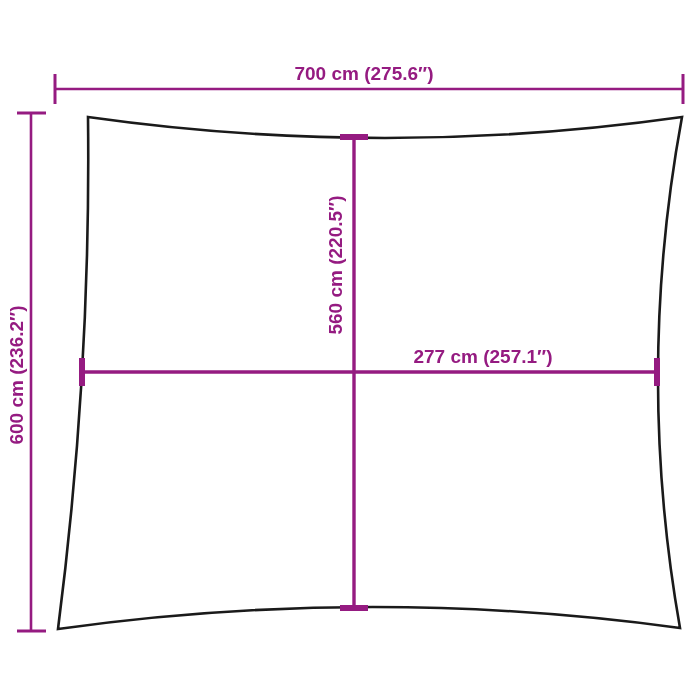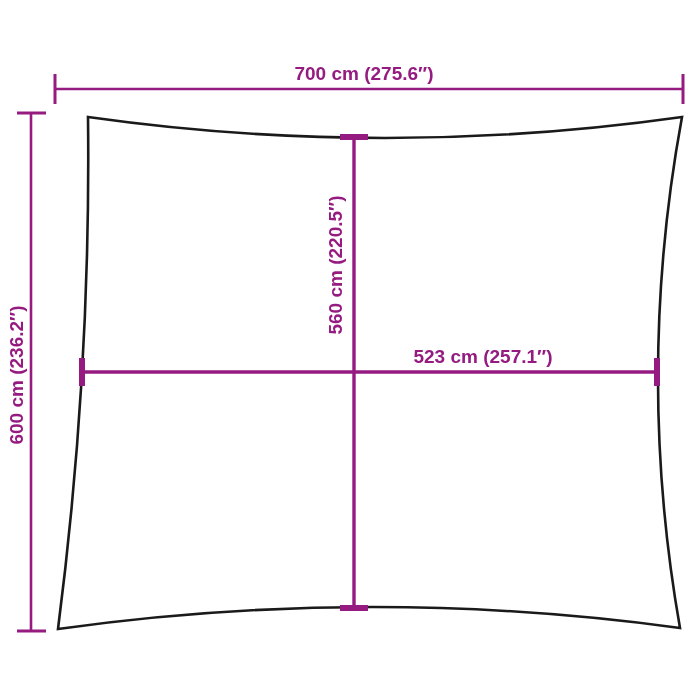--- a/index.html
+++ b/index.html
@@ -54,15 +54,15 @@
       <rect class="innertick" x="654" y="358" width="6" height="28"></rect>
     </g>
   </svg>
 
   <div class="label h lbl-top">700 cm (275.6″)</div>
 
   <div class="label v lbl-left">600 cm (236.2″)</div>
 
   <div class="label v lbl-inner-v">560 cm (220.5″)</div>
 
-  <div class="label h lbl-inner-h">523 cm (257.1″)</div>
+  <div class="label h lbl-inner-h">277 cm (257.1″)</div>
 
 </div>
 
 </body></html>

